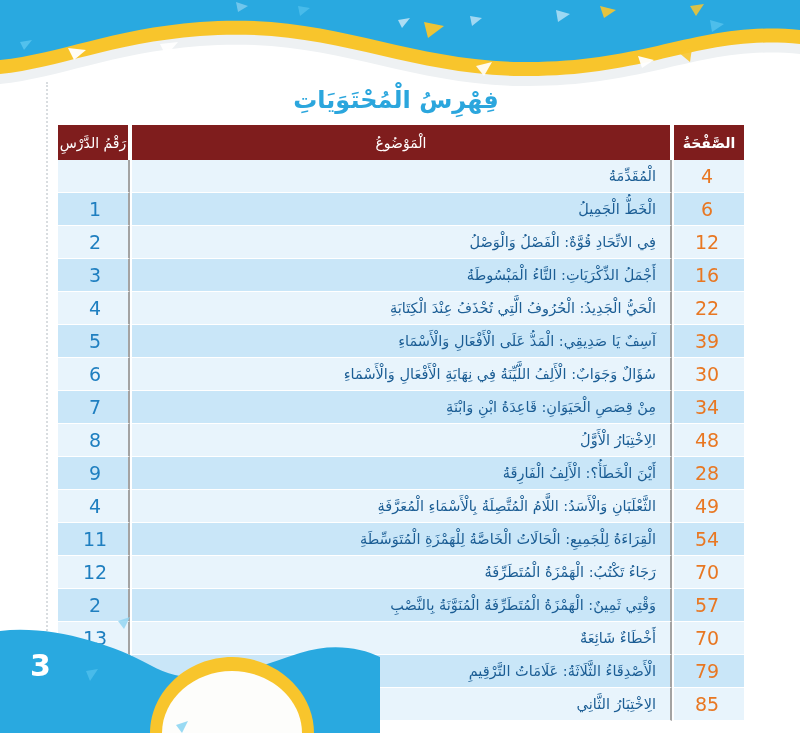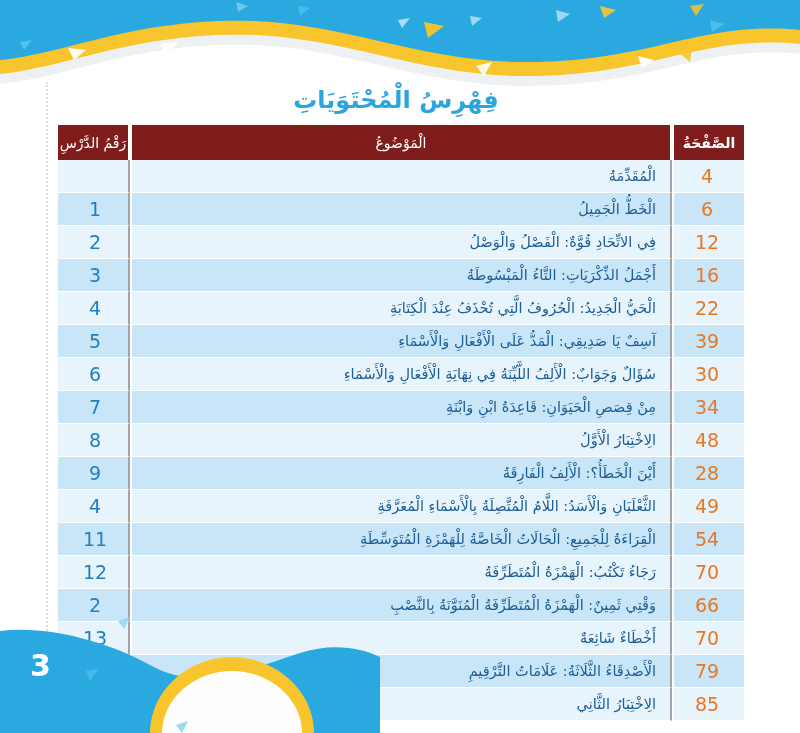--- a/index.html
+++ b/index.html
@@ -202,21 +202,21 @@
         <td class="page-cell">54</td>
         <td class="subject-cell">الْقِرَاءَةُ لِلْجَمِيعِ: الْحَالَاتُ الْخَاصَّةُ لِلْهَمْزَةِ الْمُتَوَسِّطَةِ</td>
         <td class="lesson-cell">11</td>
       </tr>
       <tr class="odd">
         <td class="page-cell">70</td>
         <td class="subject-cell">رَجَاءُ تَكْتُبُ: الْهَمْزَةُ الْمُتَطَرِّفَةُ</td>
         <td class="lesson-cell">12</td>
       </tr>
       <tr class="even">
-        <td class="page-cell">66</td>
+        <td class="page-cell">57</td>
         <td class="subject-cell">وَقْتِي ثَمِينٌ: الْهَمْزَةُ الْمُتَطَرِّفَةُ الْمُنَوَّنَةُ بِالنَّصْبِ</td>
         <td class="lesson-cell">2</td>
       </tr>
       <tr class="odd">
         <td class="page-cell">70</td>
         <td class="subject-cell">أَخْطَاءٌ شَائِعَةٌ</td>
         <td class="lesson-cell">13</td>
       </tr>
       <tr class="even">
         <td class="page-cell">79</td>

